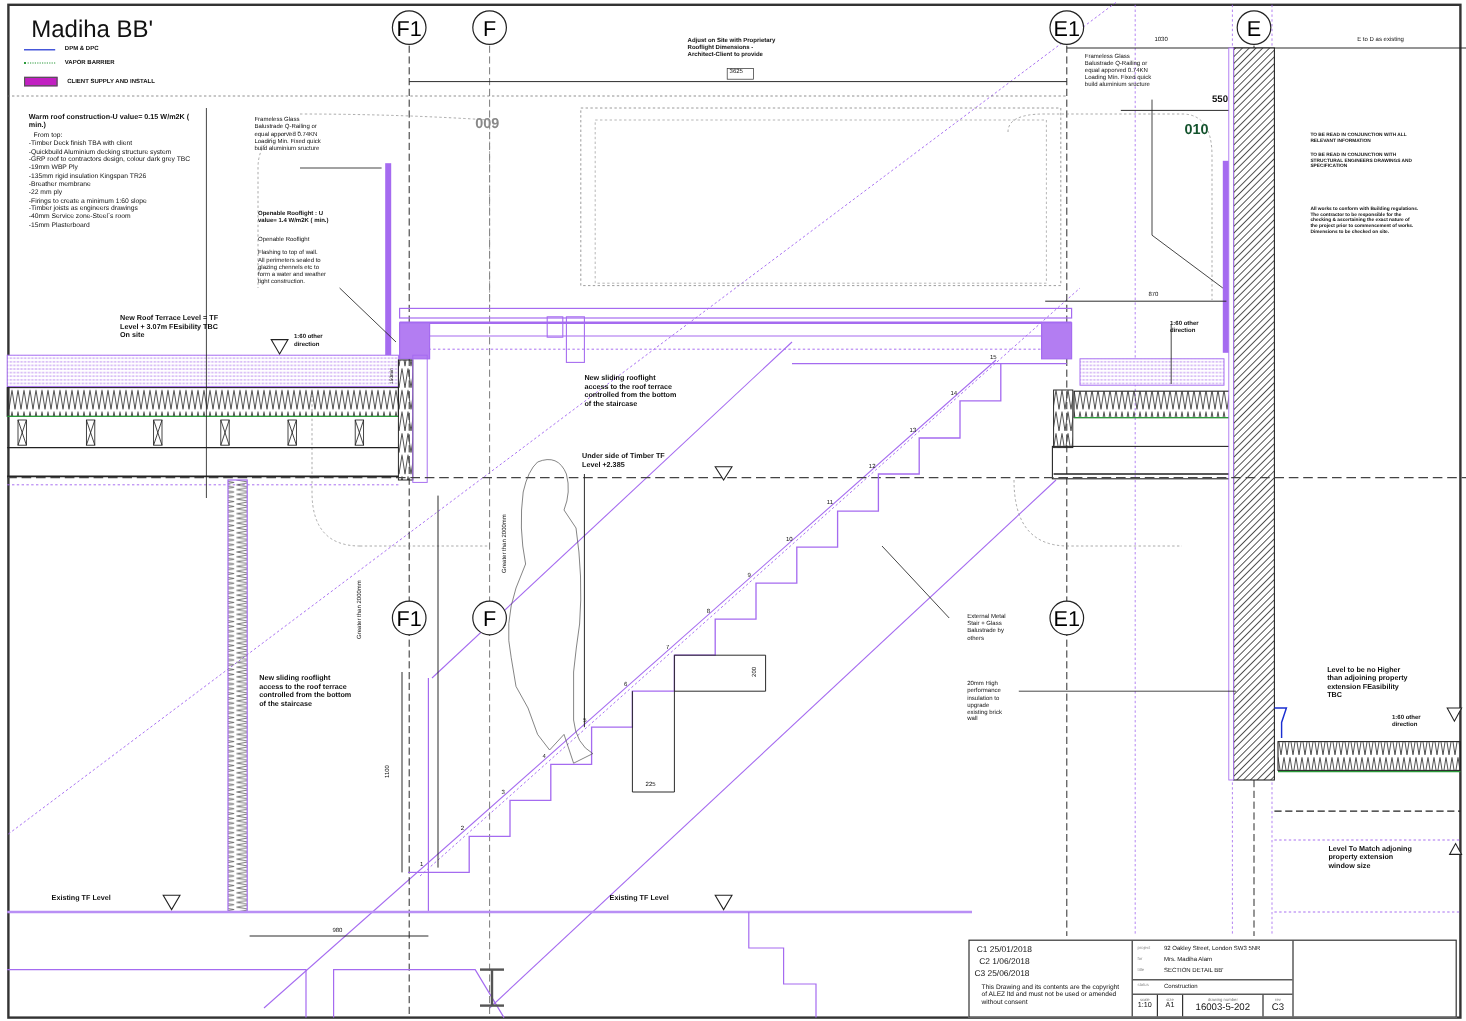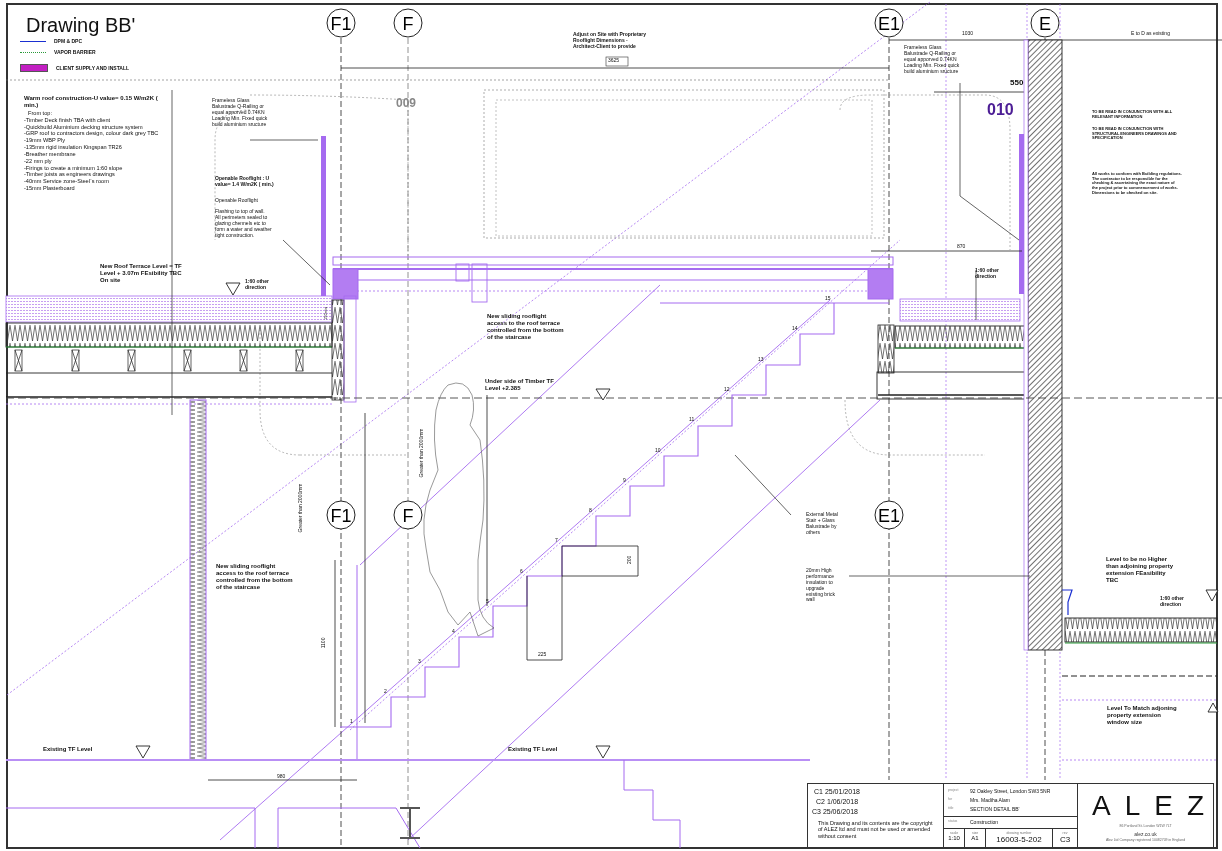--- a/index.html
+++ b/index.html
@@ -210,21 +210,21 @@
       <line x1="283" y1="240" x2="330" y2="285"></line>
       <line x1="960" y1="83" x2="960" y2="196"></line>
       <line x1="960" y1="196" x2="1019" y2="240"></line>
       <line x1="172" y1="90" x2="172" y2="415"></line>
       <line x1="791" y1="515" x2="735" y2="455"></line>
       <line x1="849" y1="576" x2="1030" y2="576"></line>
       <line x1="976" y1="270" x2="976" y2="320"></line>
     </g>
   </svg>
 
-  <div class="title">Drawing BB'</div>
+  <div class="title">Madiha BB'</div>
   <div class="legend-row" style="top:38px;">
     <span style="display:inline-block;width:26px;border-top:1px solid #1a2fd1;"></span>
     <span>DPM &amp; DPC</span>
   </div>
   <div class="legend-row" style="top:49px;">
     <span style="display:inline-block;width:26px;border-top:1px dotted #2a9a3a;"></span>
     <span>VAPOR BARRIER</span>
   </div>
   <div class="legend-row" style="top:64px;">
     <span style="display:inline-block;width:26px;height:6px;background:#c21fc2;border:1px solid #555;"></span>
@@ -266,21 +266,21 @@
 form a water and weather
 tight construction.</div>
   <div class="t s5 b" style="left:573px;top:32px;text-align:left;">Adjust on Site with Proprietary
 Rooflight Dimensions -
 Architect-Client to provide</div>
   <div class="t s5" style="left:608px;top:58px;">3625</div>
   <div class="t s5" style="left:962px;top:31px;">1030</div>
   <div class="t s5" style="left:1131px;top:31px;">E to D as existing</div>
   <div class="t s8 b" style="left:982px;top:78px;padding-left:28px;">550</div>
   <div class="t s9 b" style="left:368px;top:96px;color:#888;font-size:12px;">009</div>
-  <div class="t b" style="left:987px;top:101px;color:#4c1d95;font-size:16px;">010</div>
+  <div class="t b" style="left:987px;top:101px;color:#14532d;font-size:12px;">010</div>
   <div class="t s5" style="left:957px;top:244px;">870</div>
 
   <div class="t s6 b" style="left:100px;top:263px;">New Roof Terrace  Level = TF
 Level + 3.07m FEsibility TBC
 On site</div>
   <div class="t s5 b" style="left:245px;top:279px;">1:60 other
 direction</div>
   <div class="t s5 b" style="left:975px;top:268px;">1:60 other
 direction</div>
   <div class="t s5 b" style="left:1160px;top:596px;">1:60 other
@@ -389,21 +389,15 @@
         </div>
       <div class="cell" style="left:42px;width:66px;">
           <span class="k">drawing number</span>
           <span class="v" style="font-size:8px;">16003-5-202</span>
         </div>
       <div class="cell" style="left:109px;right:0;border-right:none;">
           <span class="k">rev</span>
           <span class="v" style="font-size:8px;">C3</span>
         </div>
     </div>
-    <div class="col logo">
-      <div class="brand">ALEZ</div>
-      <div class="addr" style="top:40px;">86 Portland St. London W1W 7LT</div>
-      <div class="addr" style="top:47px;font-size:5px;color:#333;">alez.co.uk</div>
-      <div class="addr" style="top:54px;">Alez Ltd Company registered 10082709 in England</div>
-    </div>
   </div>
 
 </div>
 
 </body></html>

